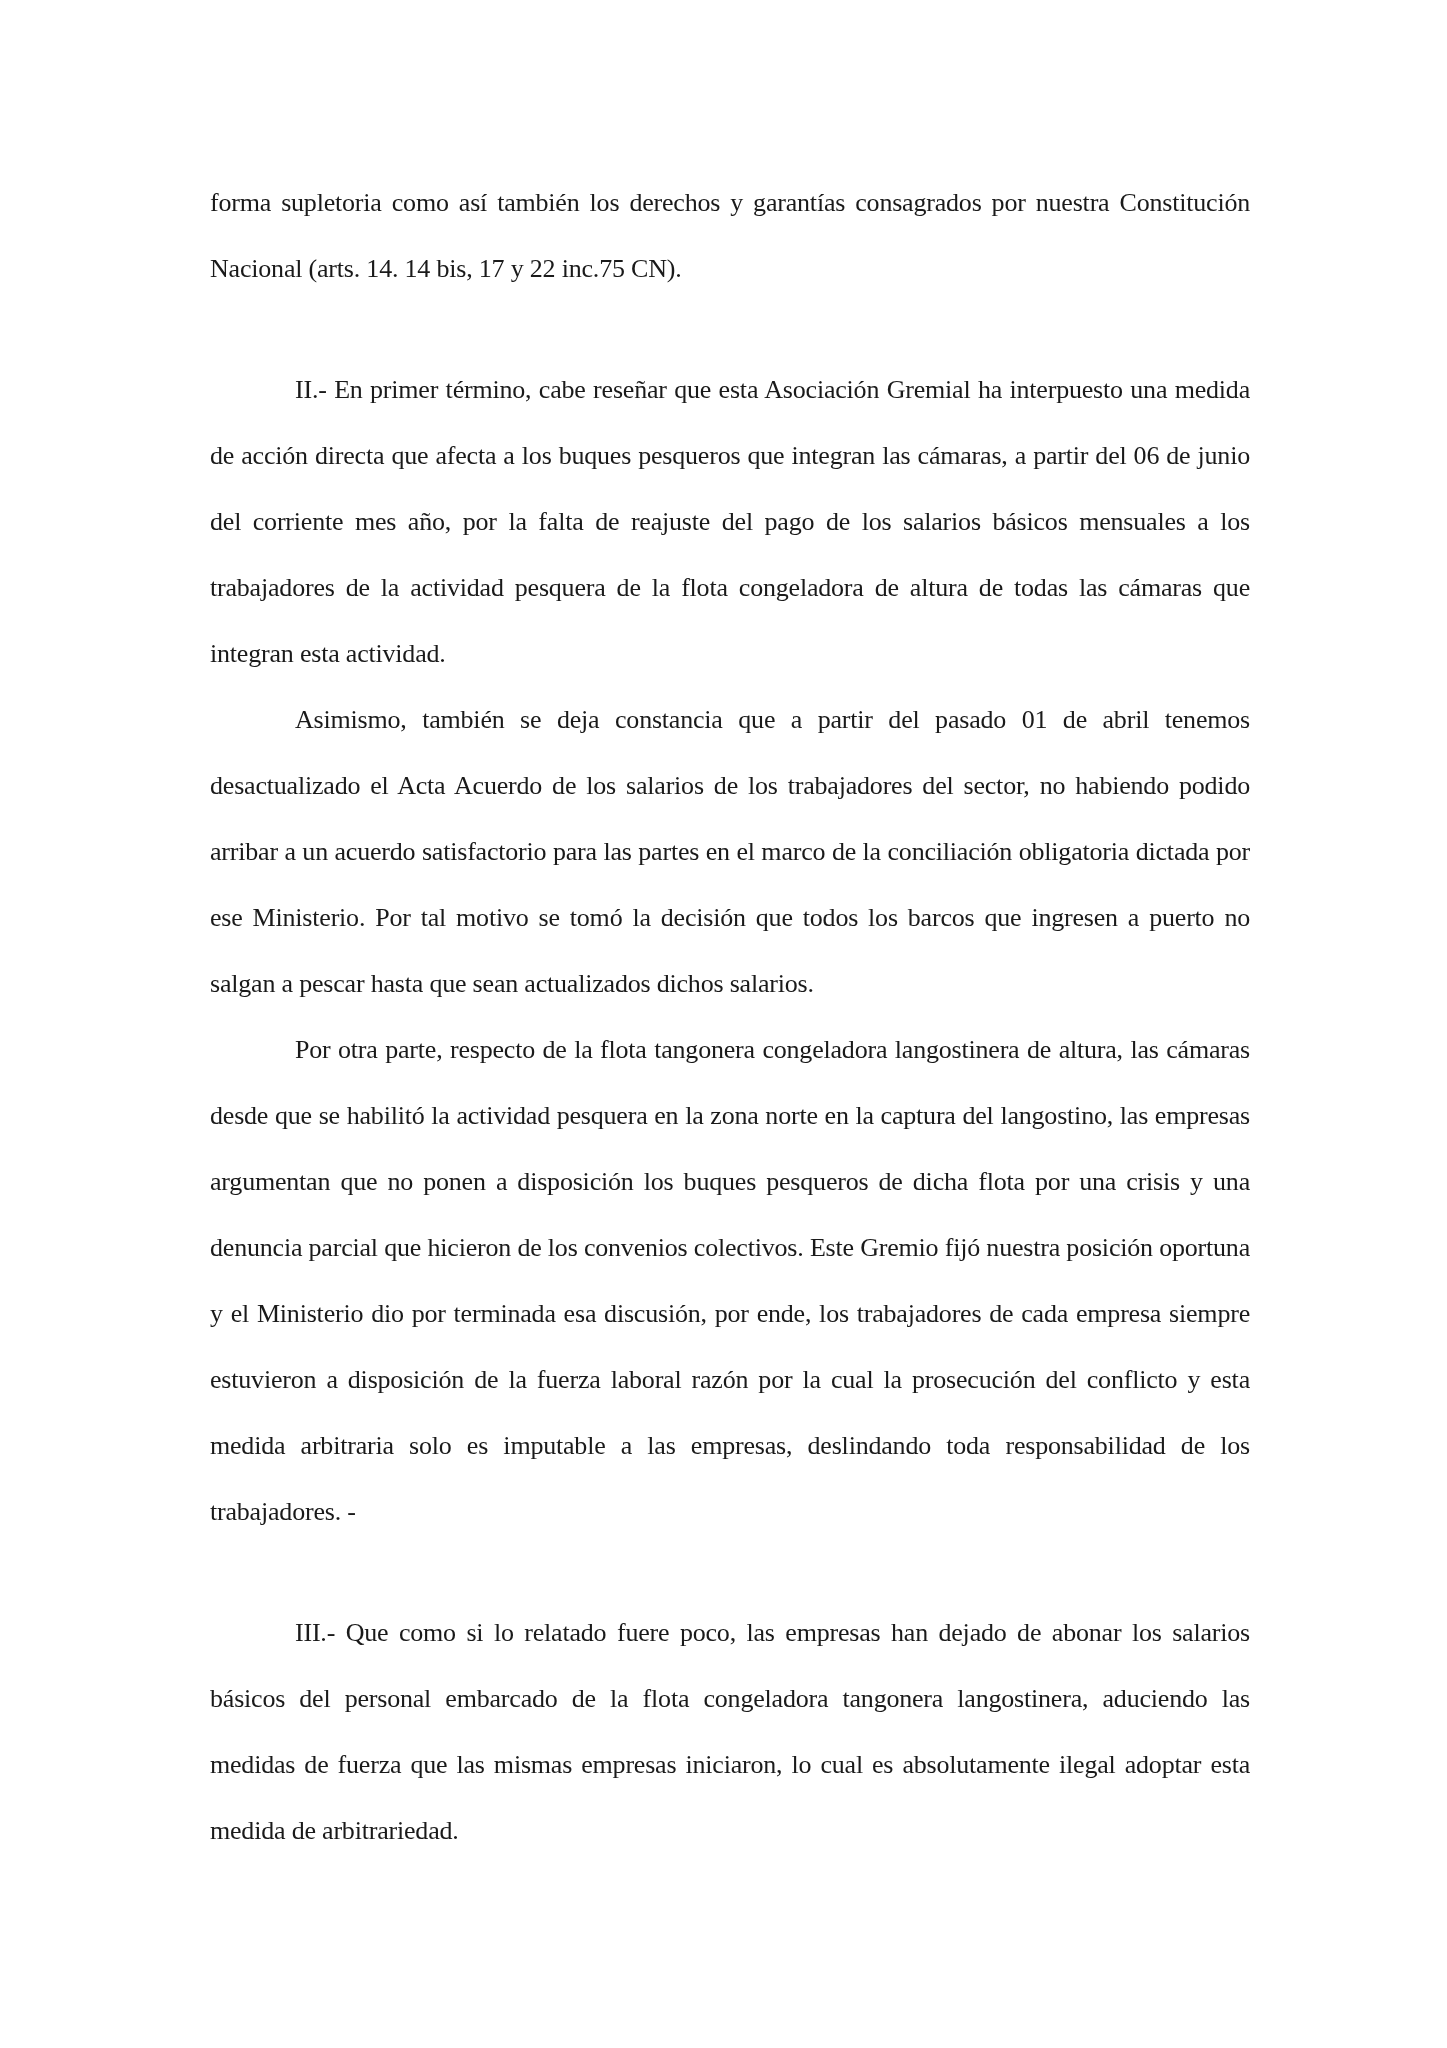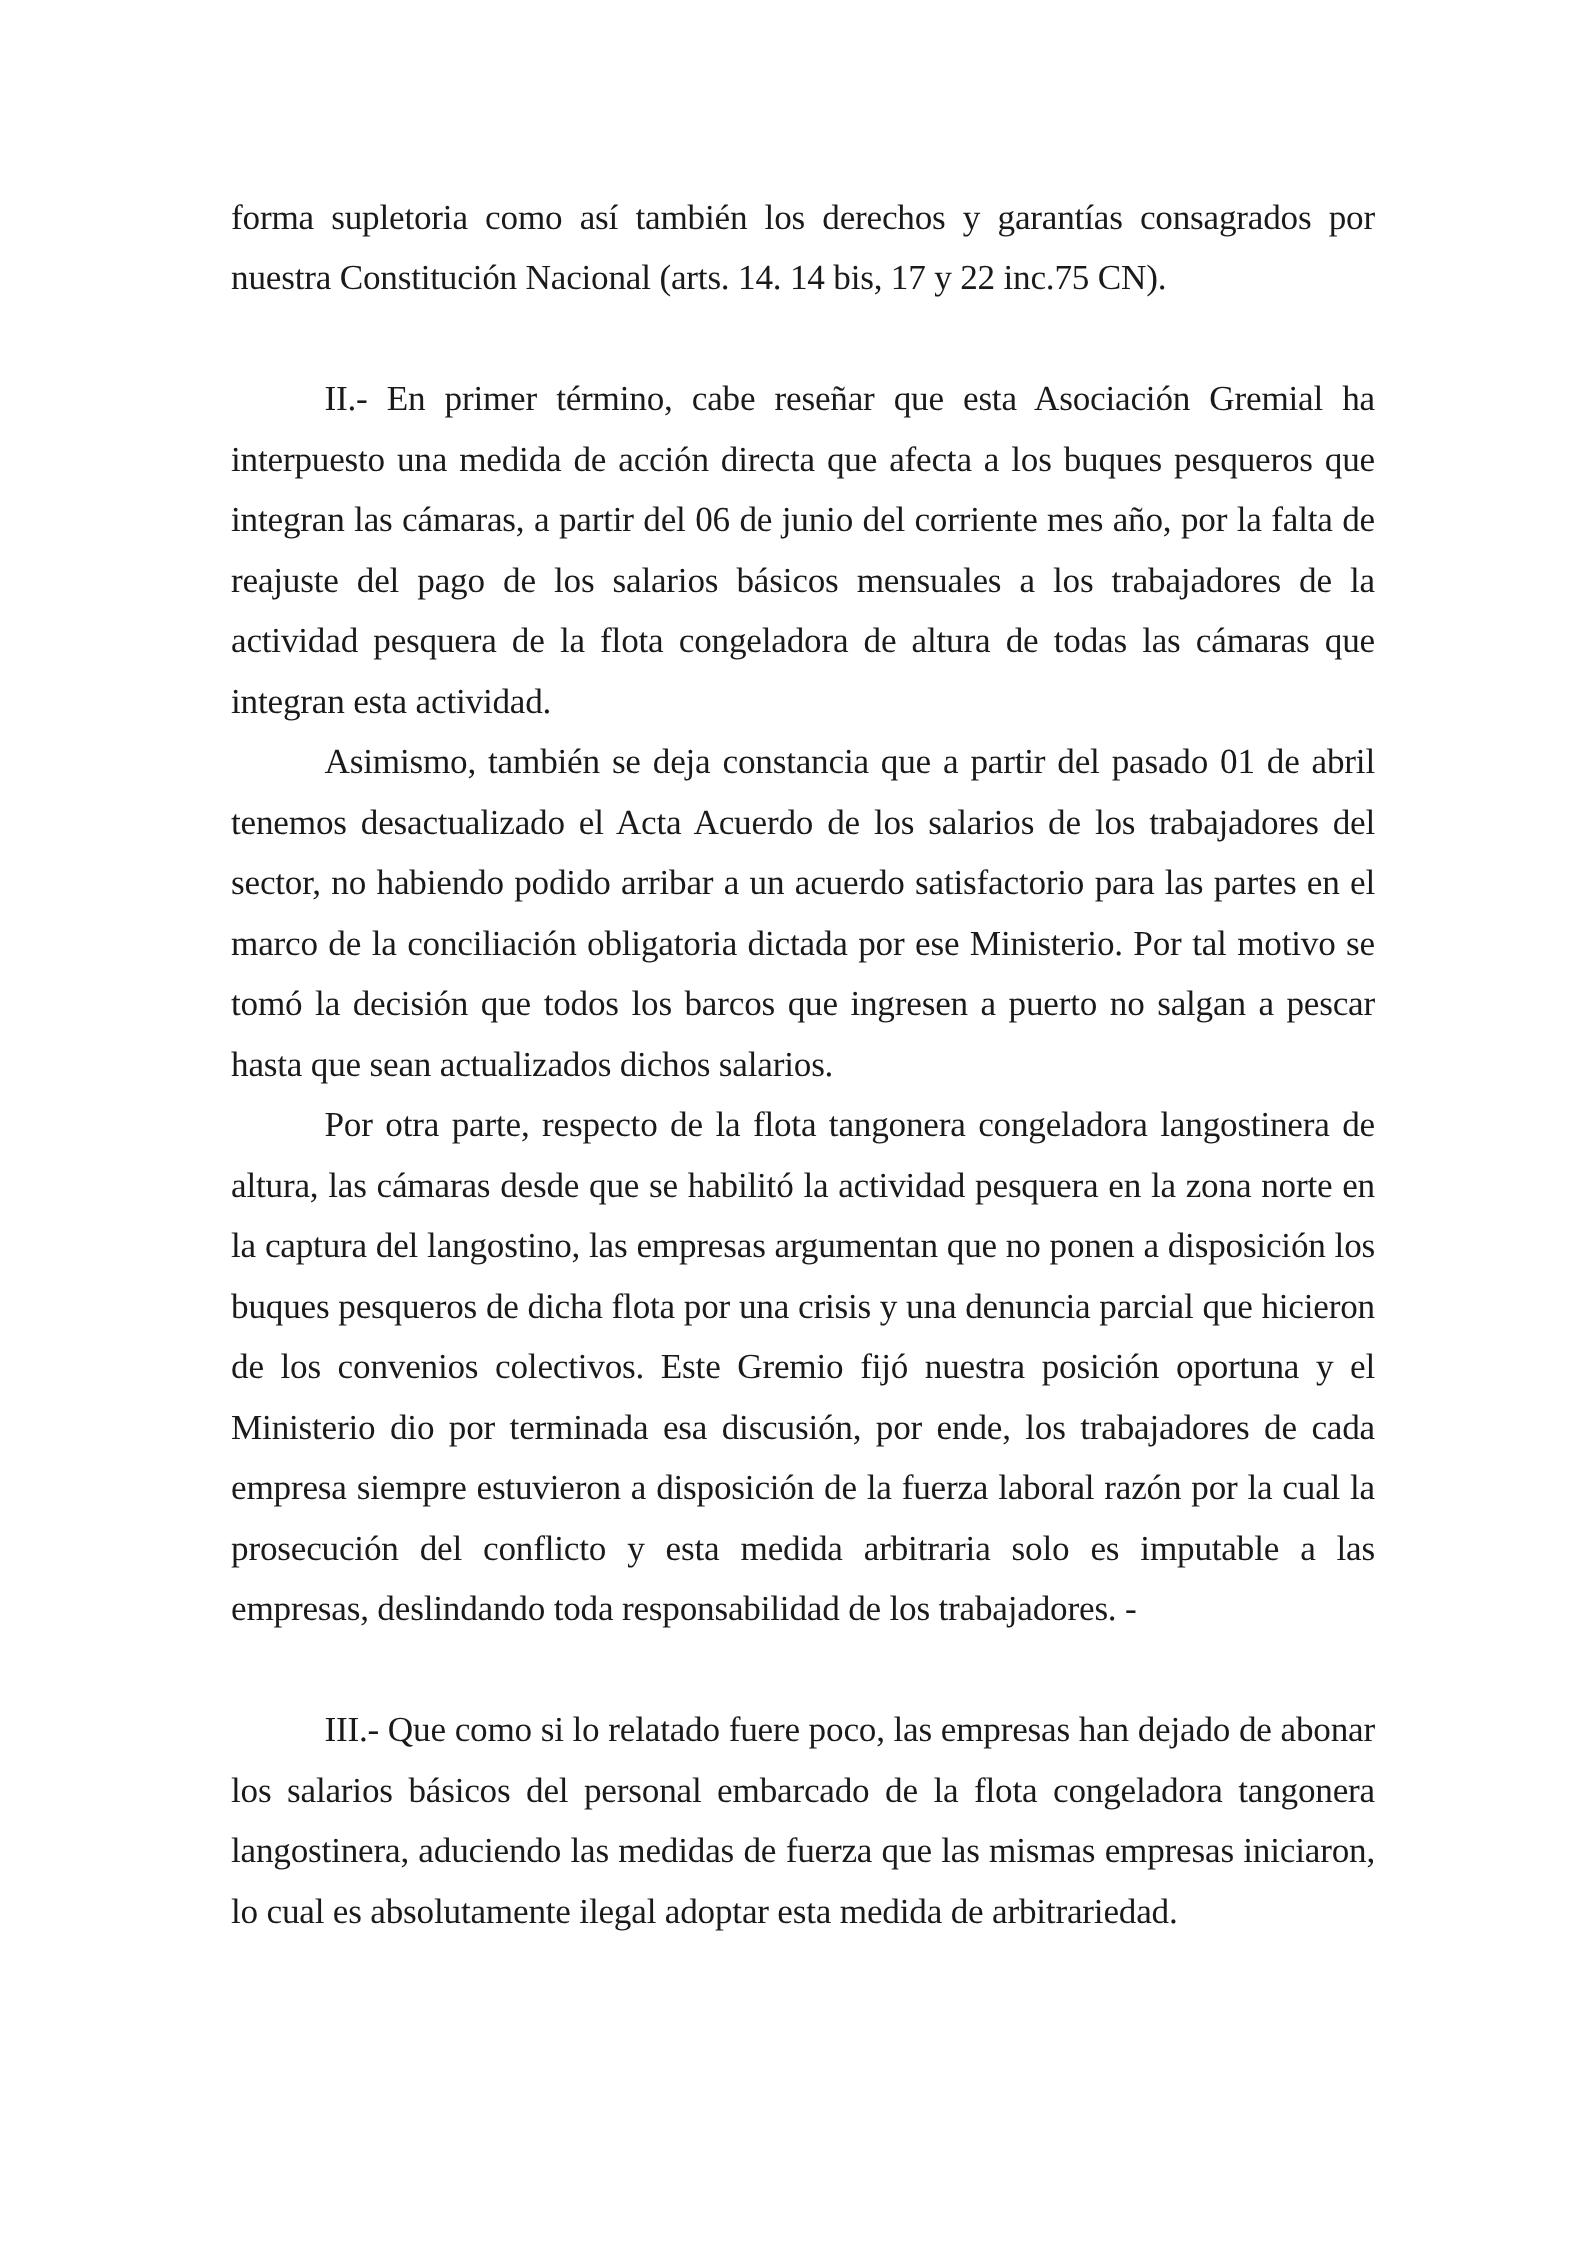--- a/index.html
+++ b/index.html
@@ -16,22 +16,22 @@
       color: #1a1a1a;
     }
     .page {
       position: absolute;
       left: 210px;
       top: 170px;
       width: 1040px;
     }
     .para {
       margin: 0;
-      font-size: 32px;
-      line-height: 55px;
+      font-size: 26px;
+      line-height: 66px;
       text-align: justify;
       letter-spacing: -0.2px;
       word-spacing: 0px;
     }
     .indent {
       text-indent: 85px;
     }
     .gap {
       margin-top: 55px;
     }

